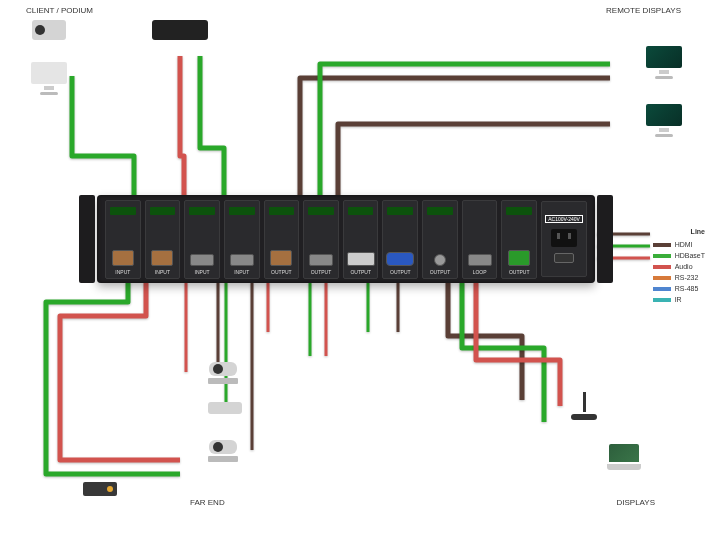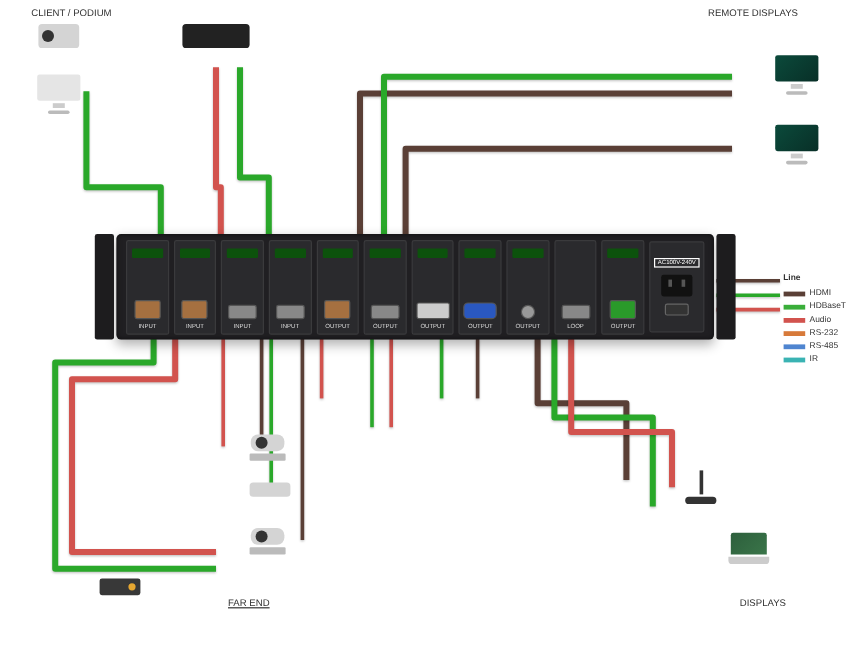--- a/index.html
+++ b/index.html
@@ -10,20 +10,21 @@
     font-family: Arial, Helvetica, sans-serif;
     font-size: 8px;
     color: #111;
     background: #fff;
     position: relative;
   }
   .canvas {
     position: relative;
     width: 715px;
     height: 543px;
+    text-align: right;
   }
   
   .device {
     position: absolute;
     left: 97px;
     top: 195px;
     width: 498px;
     height: 88px;
     background: #201f22;
     border-radius: 4px;
@@ -250,21 +251,21 @@
 </div>
 <div class="dev" style="left:28px; top:62px;">
   <div class="screen pc"></div>
       <div class="stand"></div>
       <div class="base"></div>
 </div>
 <div class="dev" style="left:150px; top:20px; width:60px;">
   <div class="body" style="background:#222;width:56px;height:20px;"></div>
 </div>
 
-<div class="caption" style="right:50px; top:6px;">REMOTE DISPLAYS</div>
+<div class="caption" style="right:34px; top:6px;">REMOTE DISPLAYS</div>
 <div class="dev" style="right:30px; top:46px;">
   <div class="screen disp"></div>
       <div class="stand"></div>
       <div class="base"></div>
 </div>
 <div class="dev" style="right:30px; top:104px;">
   <div class="screen disp"></div>
       <div class="stand"></div>
       <div class="base"></div>
 </div>
@@ -354,21 +355,21 @@
   <div class="row">
         <span class="sw rs485"></span> 
         <span>RS-485</span>
       </div>
   <div class="row">
         <span class="sw ir"></span>    
         <span>IR</span>
       </div>
 </div>
 
-<div class="caption" style="left:190px; top:498px;text-decoration:underline;">FAR END</div>
+<div class="caption" style="left:190px; top:498px;">FAR END</div>
 <div class="dev camera" style="left:202px; top:362px;">
   <div class="body">
         <div class="lens"></div>
       </div>
       <div class="base2"></div>
 </div>
 <div class="dev" style="left:202px; top:402px; width:46px;">
   <div class="body" style="height:12px;"></div>
 </div>
 <div class="dev camera" style="left:202px; top:440px;">

